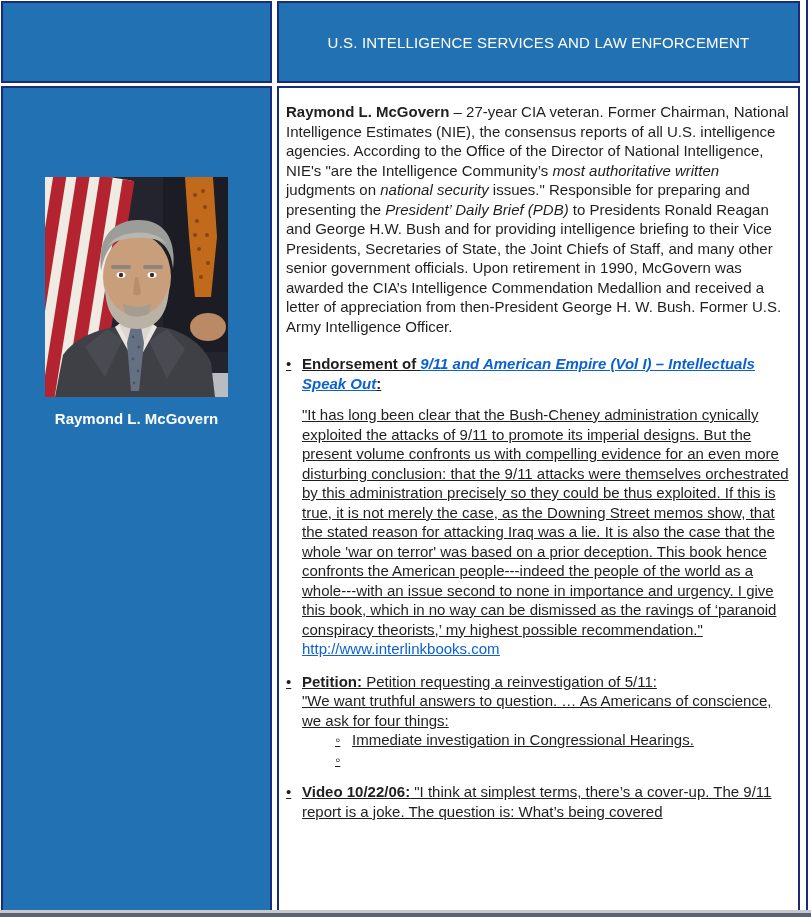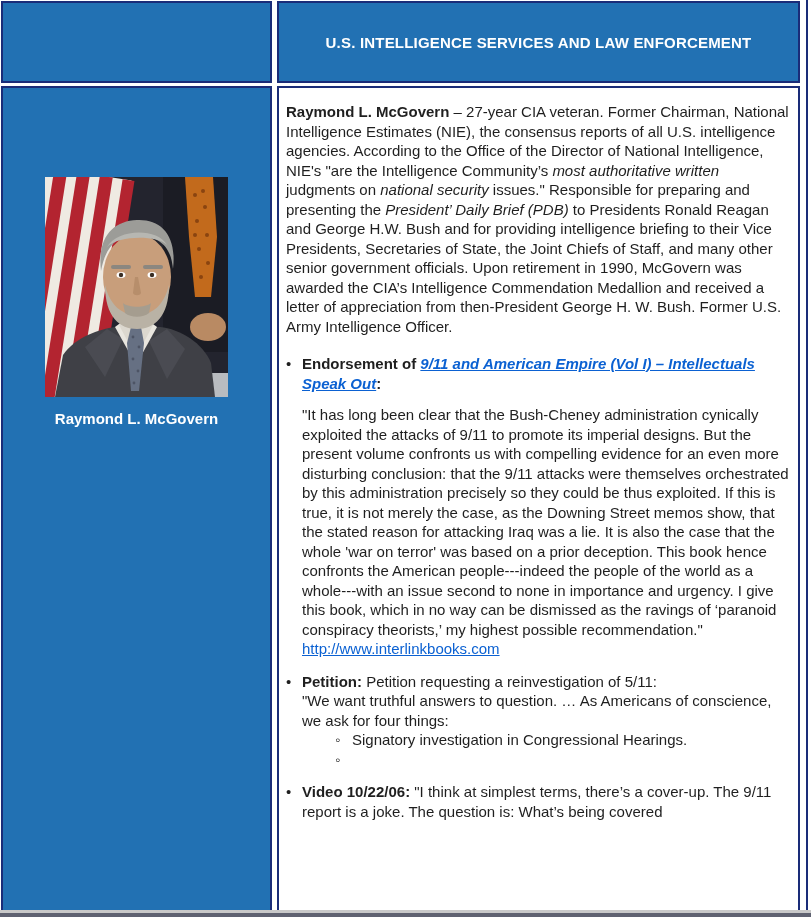--- a/index.html
+++ b/index.html
@@ -8,28 +8,28 @@
     --link:#0b61d2;
     --text:#1f1f1f;
   }
   html,body{margin:0;padding:0;background:#fff;}
   body{font-family:"Liberation Sans","DejaVu Sans",sans-serif;}
   .page{position:relative;width:811px;height:917px;background:#fff;overflow:hidden;}
   .cell{position:absolute;box-sizing:border-box;border:2px solid var(--navy);}
   .header-left{left:1px;top:1px;width:271px;height:82px;background:var(--blue);}
   .header-right{left:277px;top:1px;width:523px;height:82px;background:var(--blue);
     display:flex;align-items:center;justify-content:center;}
-  .header-title{color:#fff;font-weight:bold;font-size:15px;letter-spacing:.2px;}
+  .header-title{color:#fff;font-weight:normal;font-size:15px;letter-spacing:.2px;}
   .body-left{left:1px;top:86px;width:271px;height:834px;background:var(--blue);}
   .photo-wrap{width:183px;height:220px;margin:89px auto 0 auto;overflow:hidden;}
   .caption{margin-top:13px;text-align:center;color:#fff;font-weight:bold;font-size:15px;}
   .body-right{left:277px;top:86px;width:523px;height:834px;background:#fff;
     padding:8px 6px 0 7px;font-size:15px;line-height:19.5px;color:var(--text);overflow:hidden;}
   .intro{margin:6px 0 0 0;}
-  .bullets{margin-top:18px;}
+  .bullets{margin-top:18px;text-decoration:underline;}
   .bullet{display:flex;margin-top:13px;}
   .bmark{flex:0 0 16px;}
   .bmark::before{content:"\2022";}
   .bullet-body{flex:1;min-width:0;}
   .quote{margin:12px 0 0 0;}
   .sub{margin:0 0 0 33px;}
   .subitem{display:flex;}
   .smark{flex:0 0 17px;}
   .smark::before{content:"\25E6";}
   .b{font-weight:bold;}
@@ -137,21 +137,21 @@
         </div>
       </div>
 
       <div class="bullet">
         <div class="bmark"></div>
         <div class="bullet-body">
           <div><span class="b">Petition:</span><span> Petition requesting a reinvestigation of 5/11:</span><br><span>"We want truthful answers to question. …  As Americans of conscience, we ask for four things:</span></div>
           <div class="sub">
             <div class="subitem">
               <div class="smark"></div>
-              <div><span>Signatory investigation in Congressional Hearings.</span></div>
+              <div><span>Immediate investigation in Congressional Hearings.</span></div>
             </div>
             <div class="subitem">
               <div class="smark"></div>
             </div>
           </div>
         </div>
       </div>
 
       <div class="bullet">
         <div class="bmark"></div>

